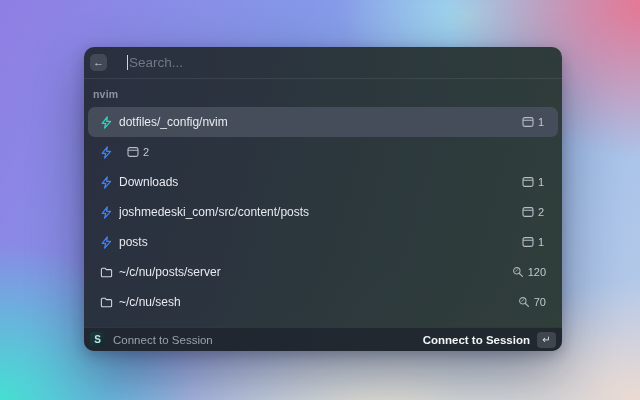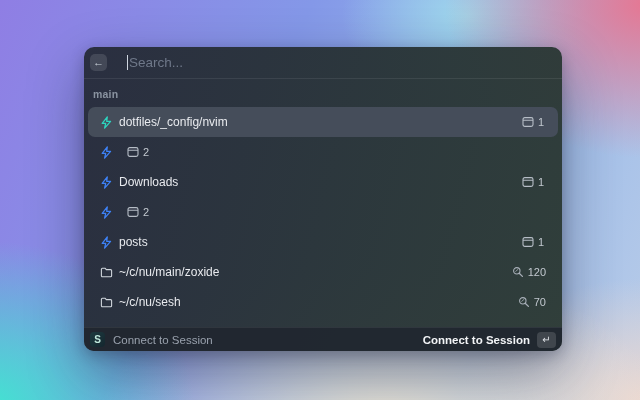--- a/index.html
+++ b/index.html
@@ -95,21 +95,21 @@
       <span>←</span>
     </div>
     <div class="search-wrap">
       <div class="caret"></div>
       <input class="search-input" type="text" placeholder="Search..." style="">
     </div>
   </div>
 
   <div class="list">
   <div>
-    <div class="section-header">main</div>
+    <div class="section-header">nvim</div>
     <div>
   <div class="row selected">
     <span class="lead-icon icon-variant">
       <svg width="13" height="13" viewBox="0 0 13 13">
         <path d="M7.3 0.8 L2.2 7.4 L5.7 7.4 L4.6 12.2 L10.6 5.4 L6.7 5.4 Z" fill="none" stroke="#2dd4bf" stroke-width="1.25" stroke-linejoin="round"></path>
       </svg>
     </span>
 
     <span class="item-label">dotfiles/_config/nvim</span>
     <span class="badge">
@@ -166,20 +166,21 @@
   </div>
 
   <div class="row">
 
     <span class="lead-icon icon-variant">
       <svg width="13" height="13" viewBox="0 0 13 13">
         <path d="M7.3 0.8 L2.2 7.4 L5.7 7.4 L4.6 12.2 L10.6 5.4 L6.7 5.4 Z" fill="none" stroke="#3e82f6" stroke-width="1.25" stroke-linejoin="round"></path>
       </svg>
     </span>
 
+    <span class="item-label">joshmedeski_com/src/content/posts</span>
     <span class="badge">
       <span class="badge-icon badge-variant">
         <svg width="12" height="12" viewBox="0 0 12 12">
           <rect x="1" y="1.6" width="10" height="8.8" rx="1.8" fill="none" stroke="#b6bdc6" stroke-width="1.1"></rect>
           <line x1="1" y1="4.3" x2="11" y2="4.3" stroke="#b6bdc6" stroke-width="1.1"></line>
         </svg>
       </span>
 
       <span class="item-count">2</span>
     </span>
@@ -210,21 +211,21 @@
 
   <div>
     <div>
   <div class="row">
 
     <span class="lead-icon icon-variant">
       <svg width="13" height="13" viewBox="0 0 13 13">
         <path d="M1.4 3.2 a1 1 0 0 1 1 -1 h2.6 l1.3 1.4 h4.3 a1 1 0 0 1 1 1 v5.2 a1 1 0 0 1 -1 1 h-8.2 a1 1 0 0 1 -1 -1 Z" fill="none" stroke="#cfd5db" stroke-width="1.1" stroke-linejoin="round"></path>
       </svg>
     </span>
-    <span class="item-label">~/c/nu/main/zoxide</span>
+    <span class="item-label">~/c/nu/posts/server</span>
     <span class="badge">
 
       <span class="badge-icon badge-variant">
         <svg width="12" height="12" viewBox="0 0 12 12">
           <circle cx="4.8" cy="4.8" r="3.2" fill="none" stroke="#a8afb8" stroke-width="1.1"></circle>
           <line x1="7.2" y1="7.2" x2="10.4" y2="10.4" stroke="#a8afb8" stroke-width="1.3" stroke-linecap="round"></line>
           <line x1="3.4" y1="5.6" x2="6.2" y2="3.2" stroke="#a8afb8" stroke-width="0.8"></line>
         </svg>
       </span>
       <span class="item-count">120</span>

